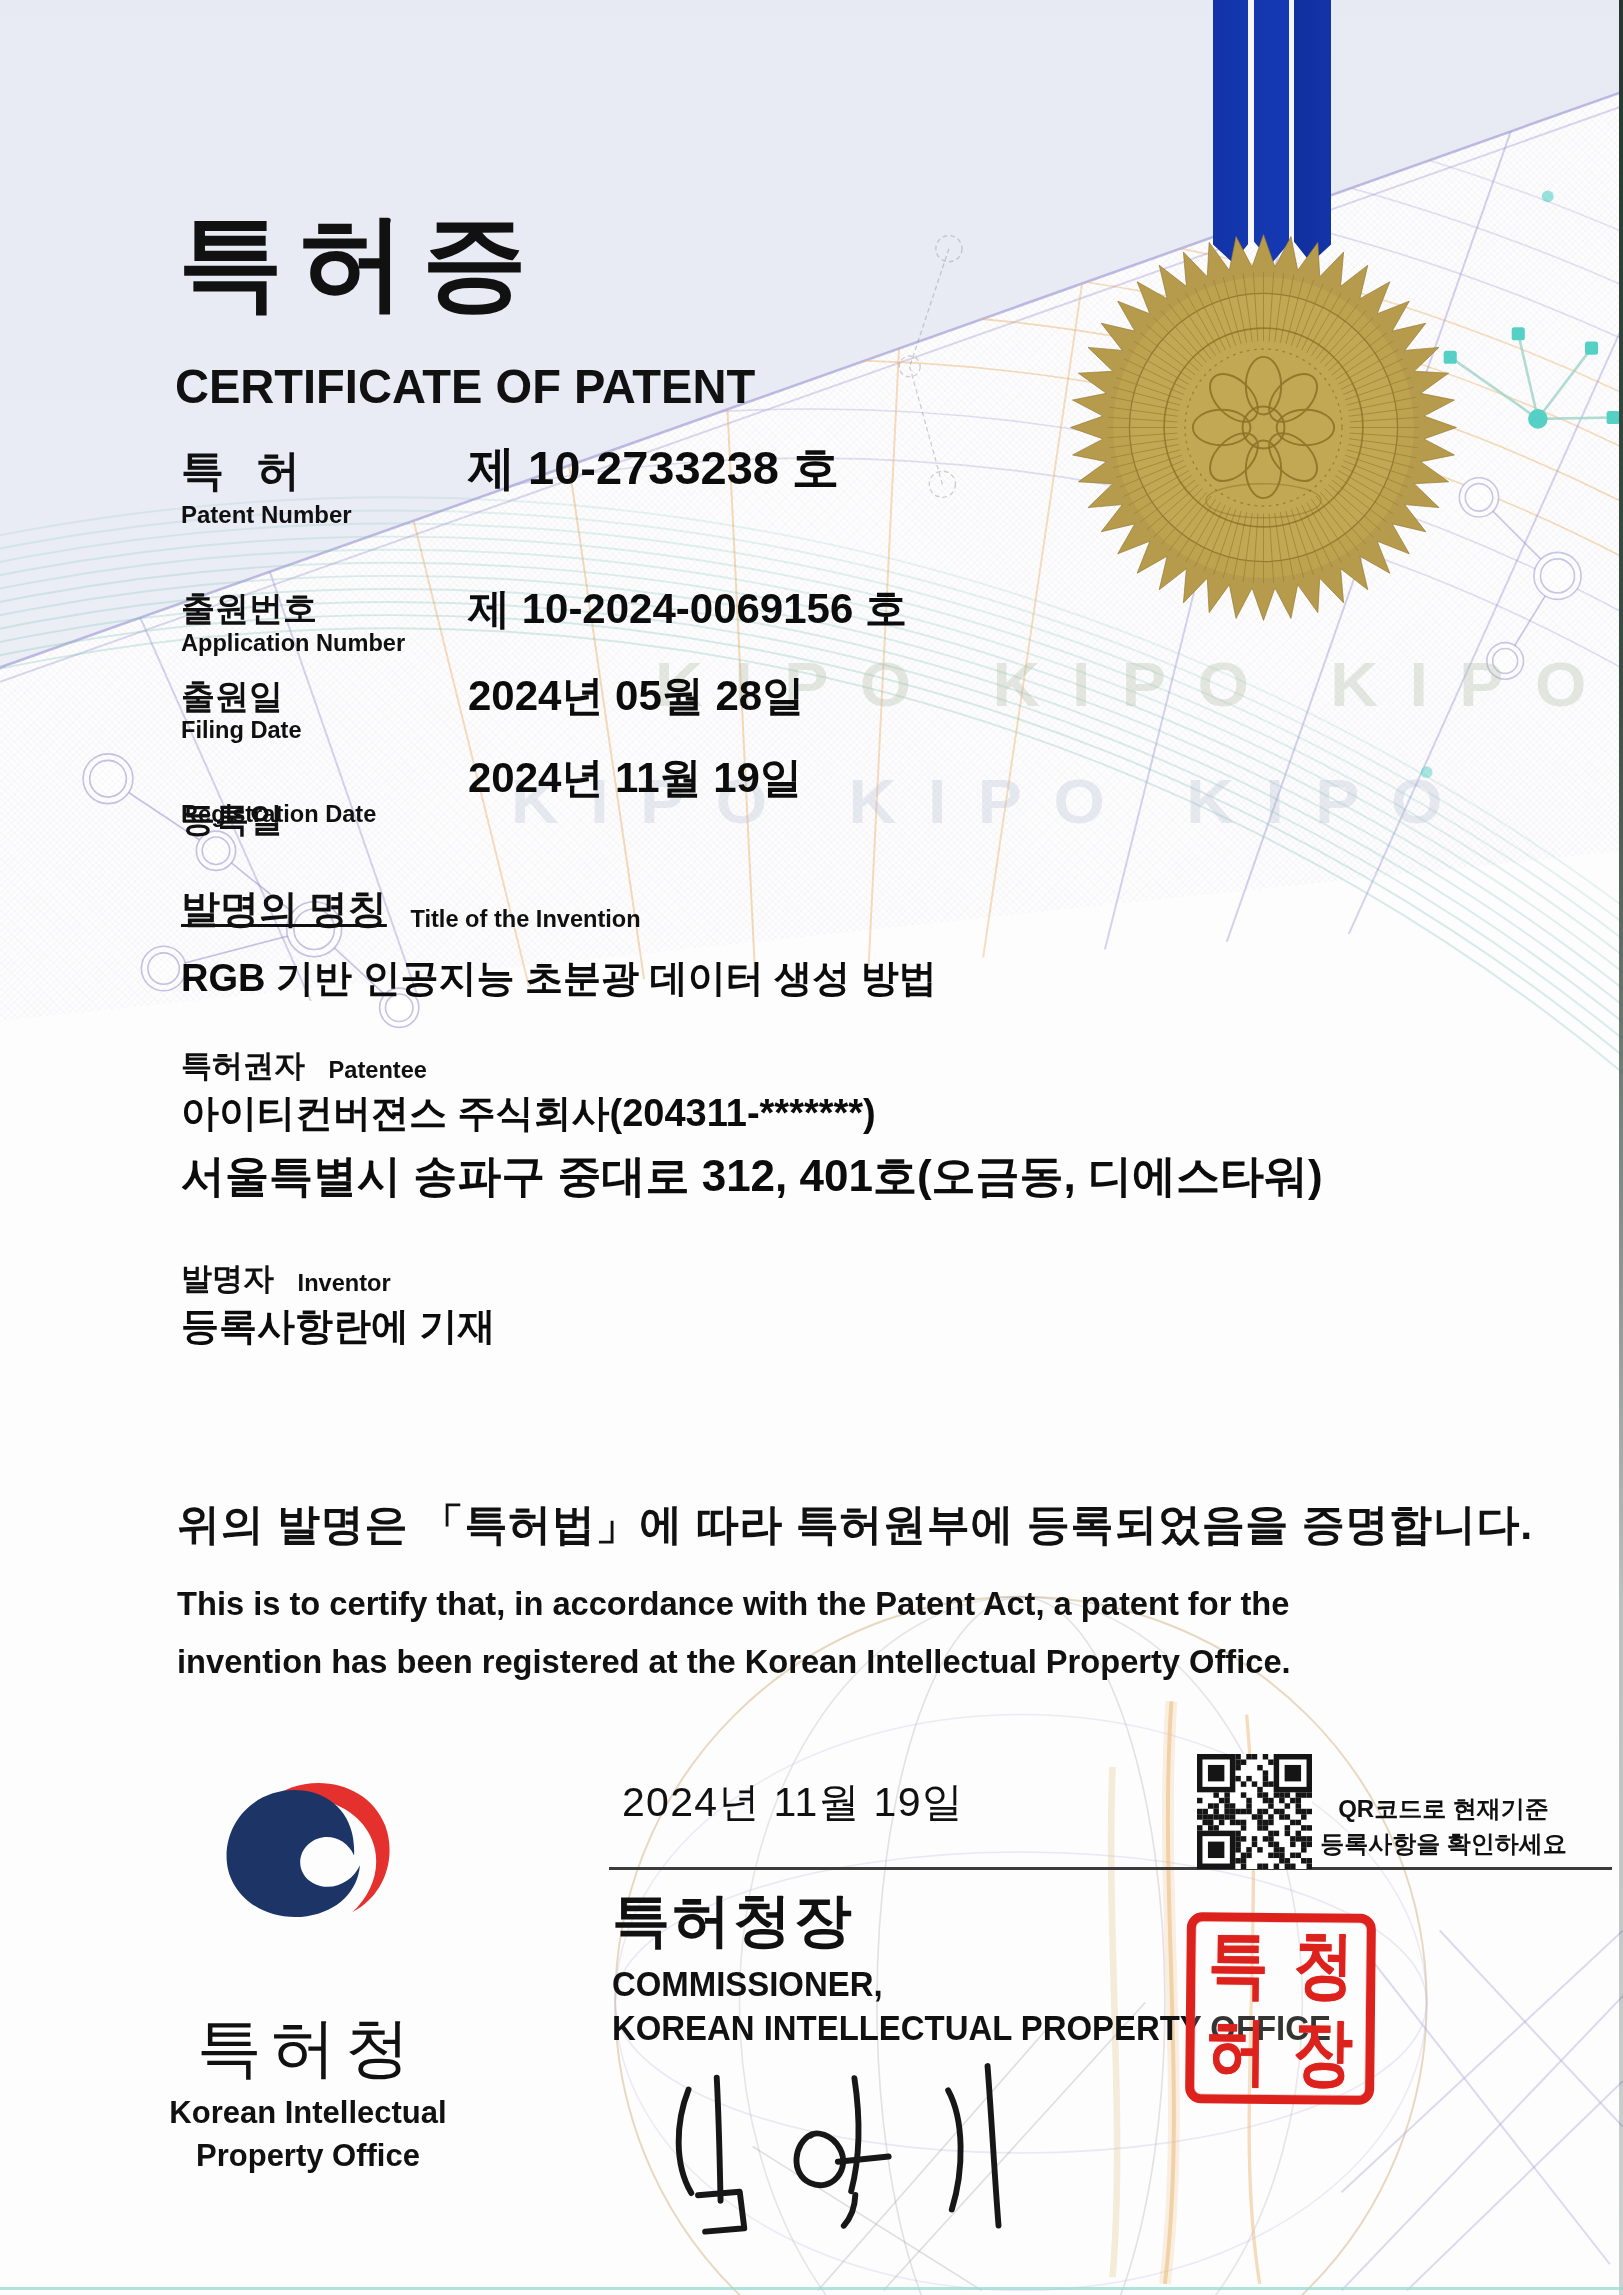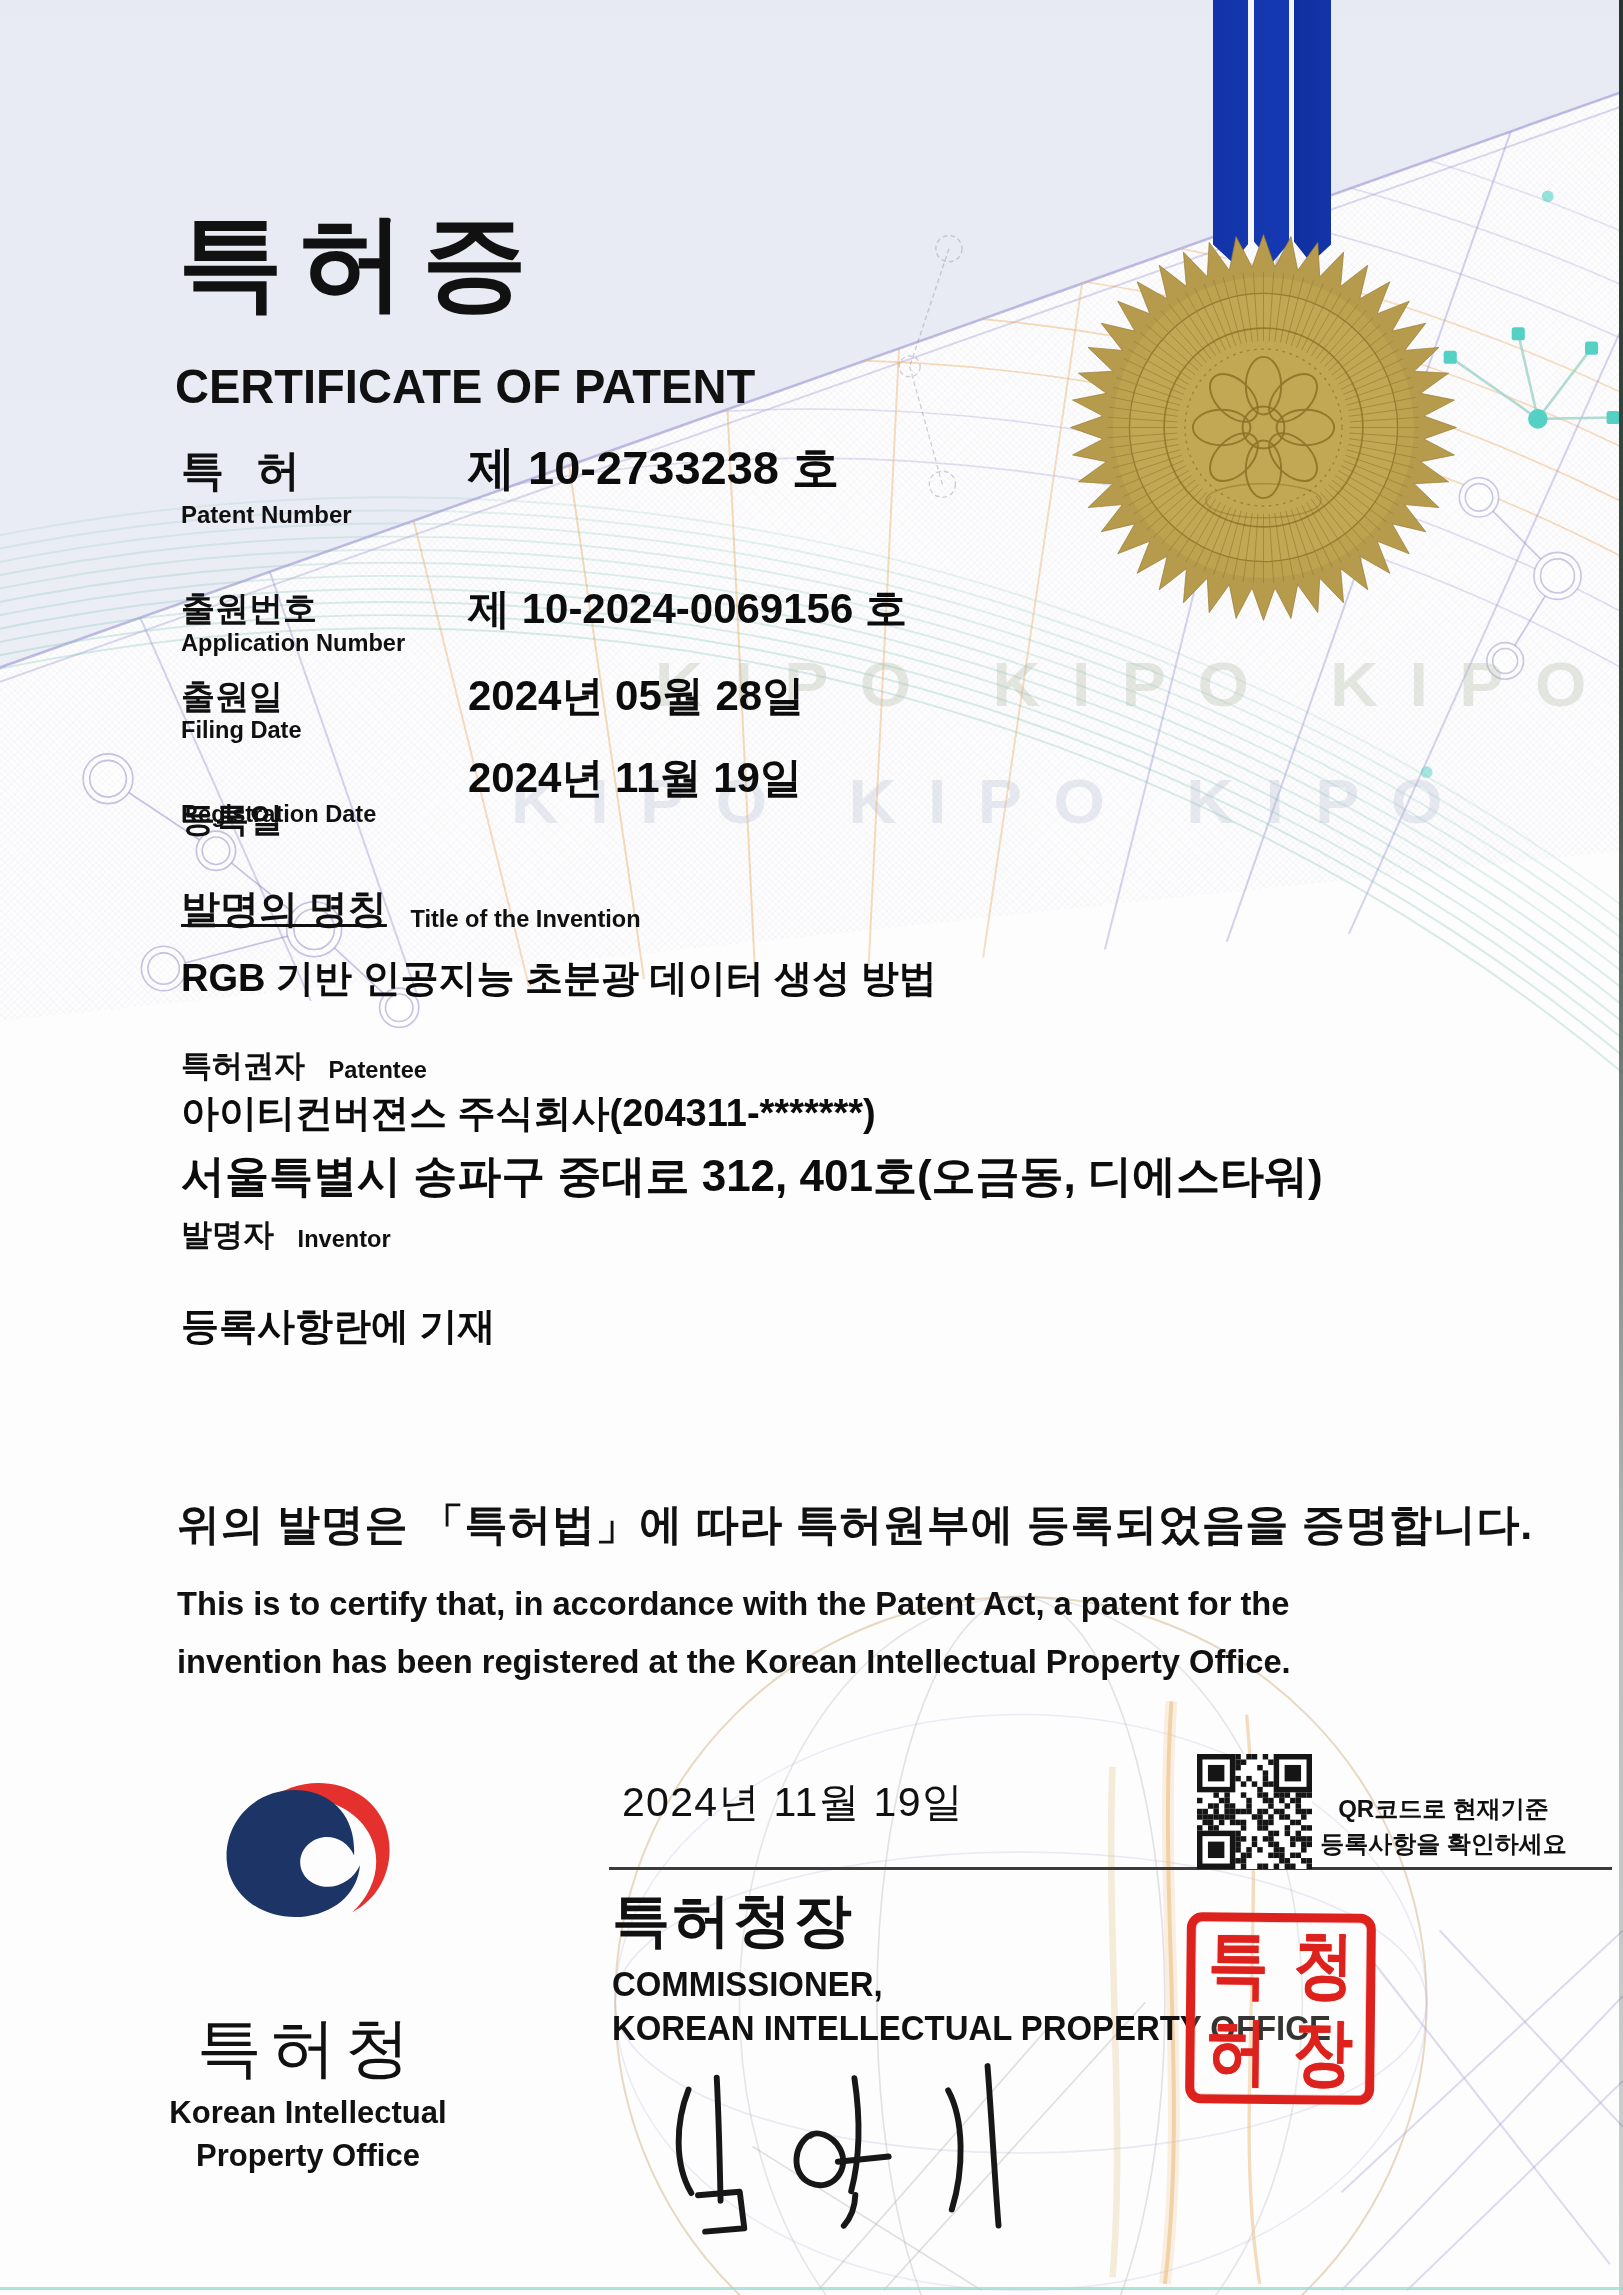--- a/index.html
+++ b/index.html
@@ -70,21 +70,21 @@
   .sec-label{display:flex; align-items:flex-end; gap:23.6px;}
   #sec-title{left:181px; top:882px;}
   #sec-title .label-ko{font-size:39px;text-decoration:underline;}
   #sec-title .label-en{font-size:23.6px; padding-bottom:2.6px;}
   #invention-value{left:181px; top:926px; font-size:38px;margin-top:27px;}
   #sec-patentee{left:181px; top:1045px;}
   #sec-patentee .label-ko{font-size:31px;}
   #sec-patentee .label-en{font-size:23.6px; padding-bottom:2.6px;}
   #patentee-name{left:181px; top:1088px; font-size:38px;}
   #patentee-address{left:181px; top:1147px; font-size:44px;}
-  #sec-inventor{left:181px; top:1214px;justify-content:center;}
+  #sec-inventor{left:181px; top:1258px;justify-content:center;}
   #sec-inventor .label-ko{font-size:31px;}
   #sec-inventor .label-en{font-size:23.6px; padding-bottom:2.6px;}
   #inventor-value{left:181px; top:1301px; font-size:38px;}
   #stmt-ko{left:177px; top:1496px; font-size:43px; font-weight:700; letter-spacing:0.7px; white-space:nowrap;}
   #stmt-en1{left:177px; top:1584px; font-size:34px; font-weight:700; transform:scaleX(.96); transform-origin:left top; white-space:nowrap;}
   #stmt-en2{left:177px; top:1642px; font-size:34px; font-weight:700; transform:scaleX(.96); transform-origin:left top; white-space:nowrap;}
   
   #issue-date{left:622px; top:1775px; font-size:41px; font-weight:500; letter-spacing:1.3px;}
   #qr{left:1197px; top:1754px; width:115px; height:115px; z-index:7; background:#fff;}
   #qr-caption{left:1316px; top:1792px; width:255px; font-size:24px; font-weight:700; text-align:center; line-height:1.45; z-index:7;}

